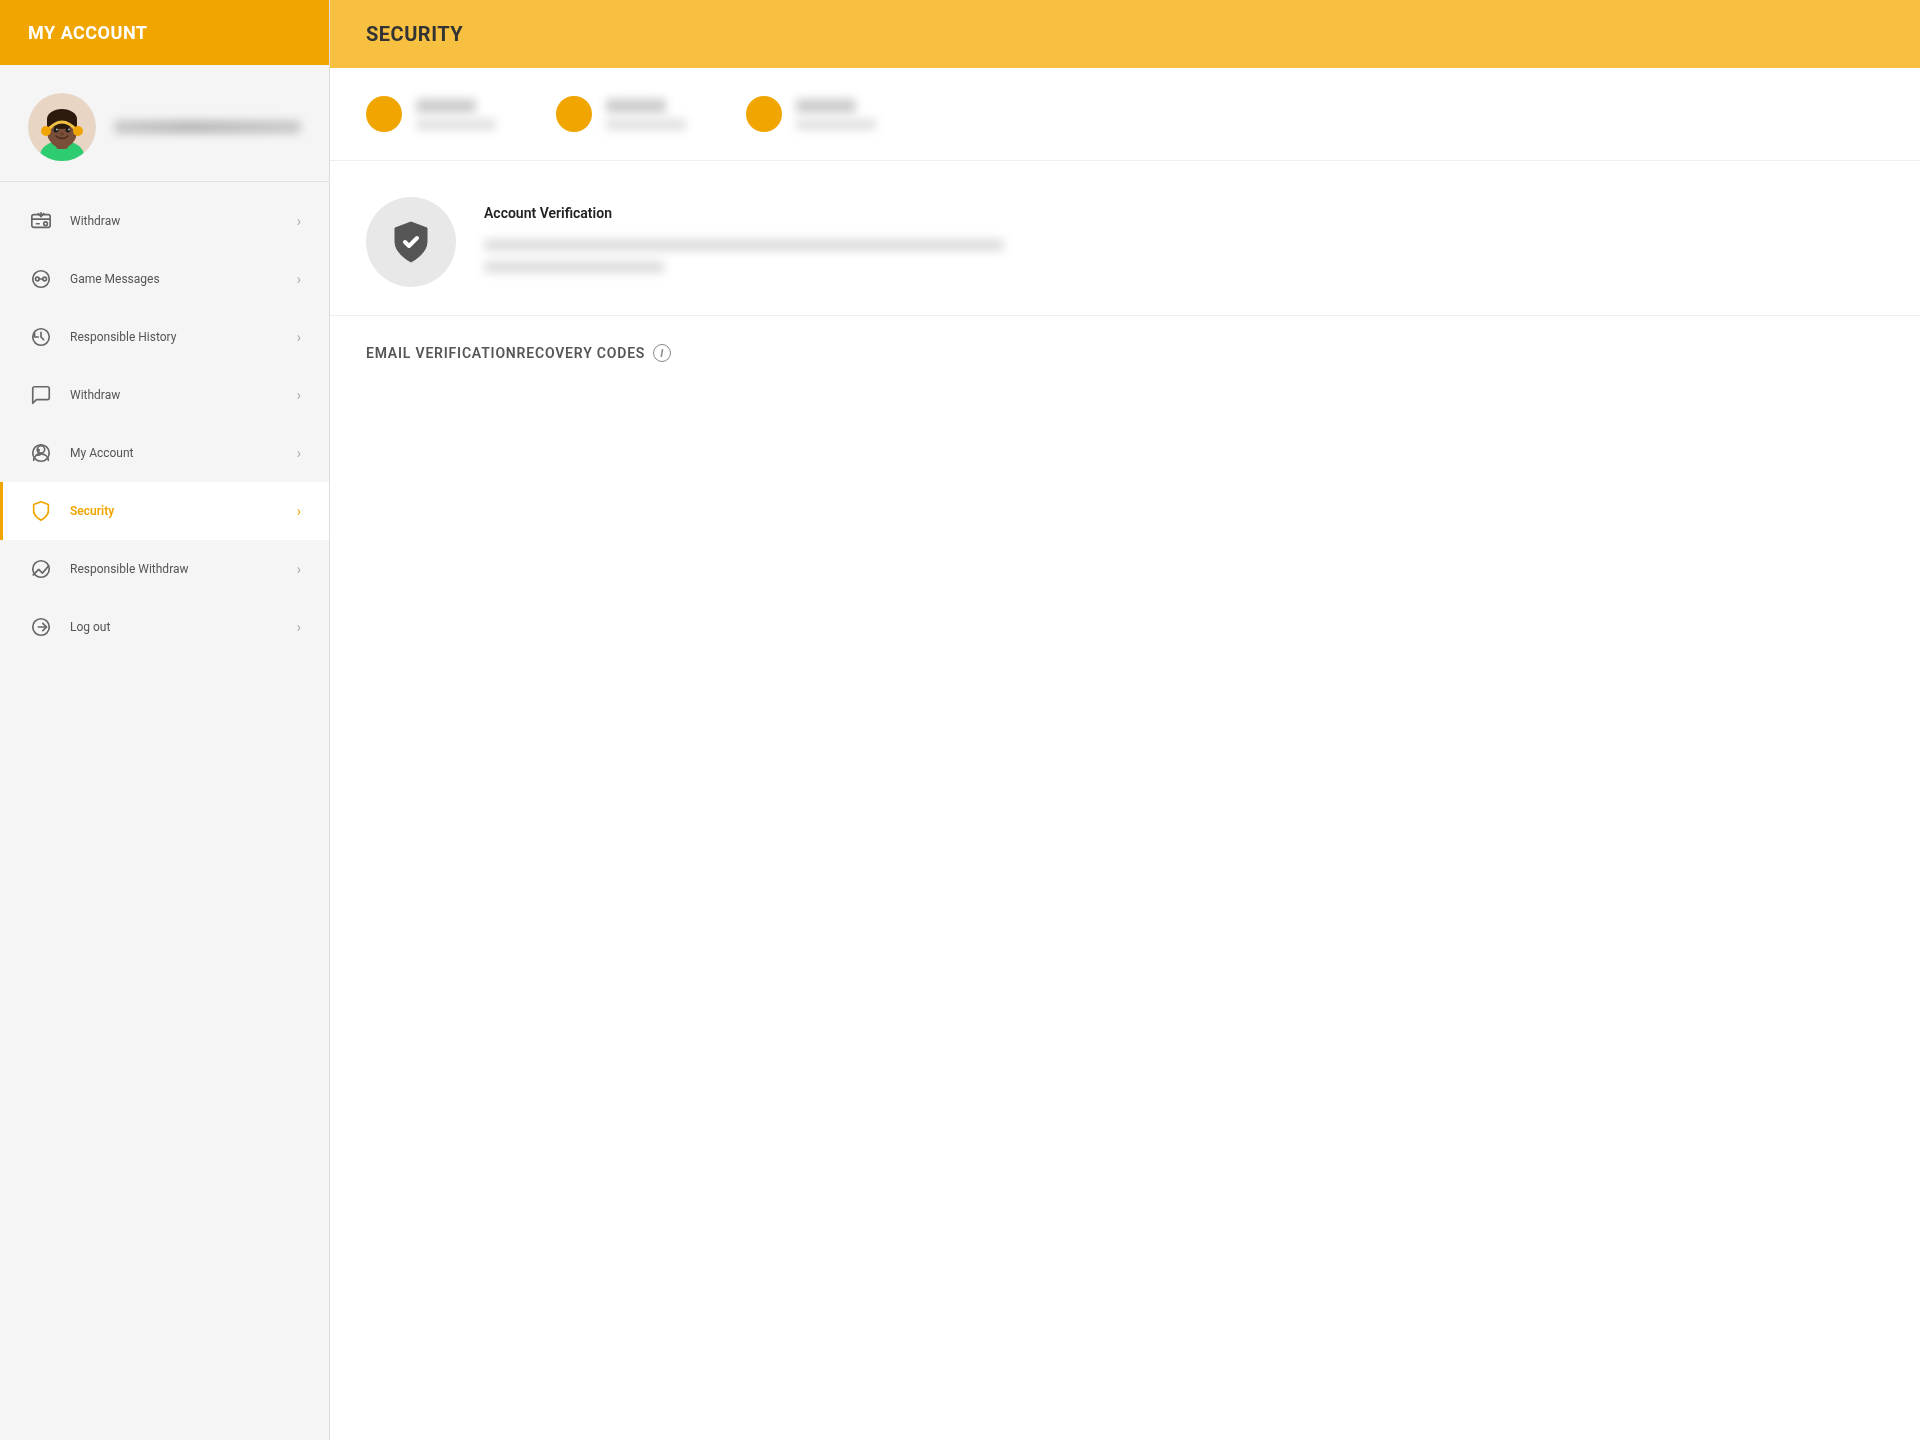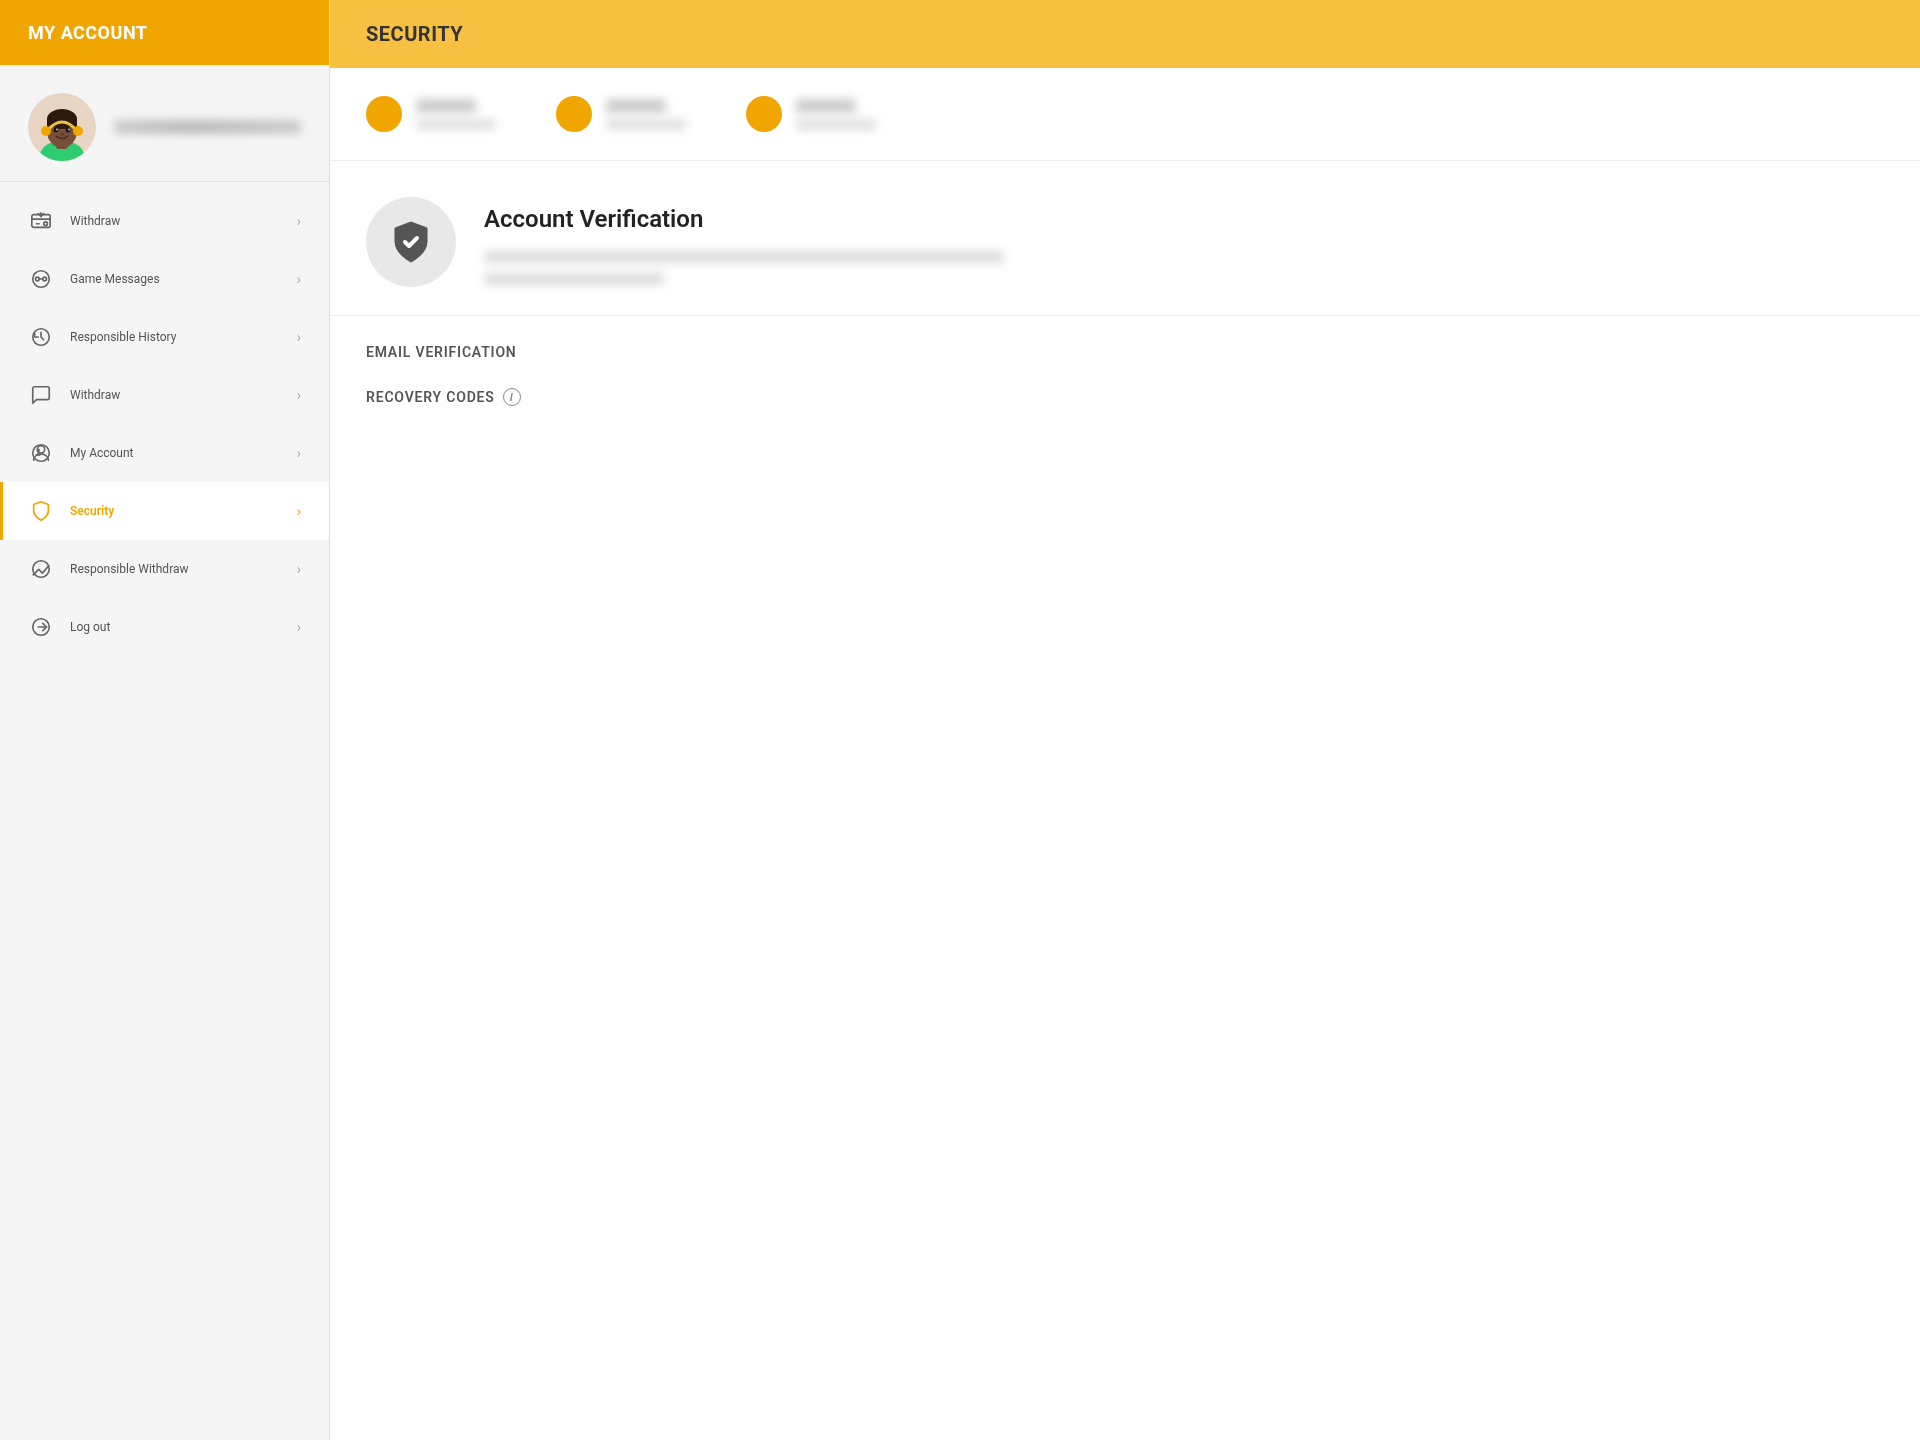--- a/index.html
+++ b/index.html
@@ -205,21 +205,21 @@
       width: 48px;
       height: 48px;
     }
 
     .verification-content {
       flex: 1;
       padding-top: 8px;
     }
 
     .verification-title {
-      font-size: 24px;
+      font-size: 14px;
       font-weight: 600;
       color: #222;
       margin-bottom: 18px;
     }
 
     .verification-desc {
       display: flex;
       flex-direction: column;
       gap: 4px;
     }
@@ -228,22 +228,21 @@
       height: 12px;
       background: #ddd;
       border-radius: 3px;
       filter: blur(5px);
     }
 
     
     .security-sections {
       padding: 28px 36px;
       display: flex;
-      flex-direction: column;
-      gap: 28px;
+      flex-direction: row;
     }
 
     .section-label {
       font-size: 14px;
       font-weight: 600;
       color: #555;
       letter-spacing: 0.8px;
       text-transform: uppercase;
       display: flex;
       align-items: center;

